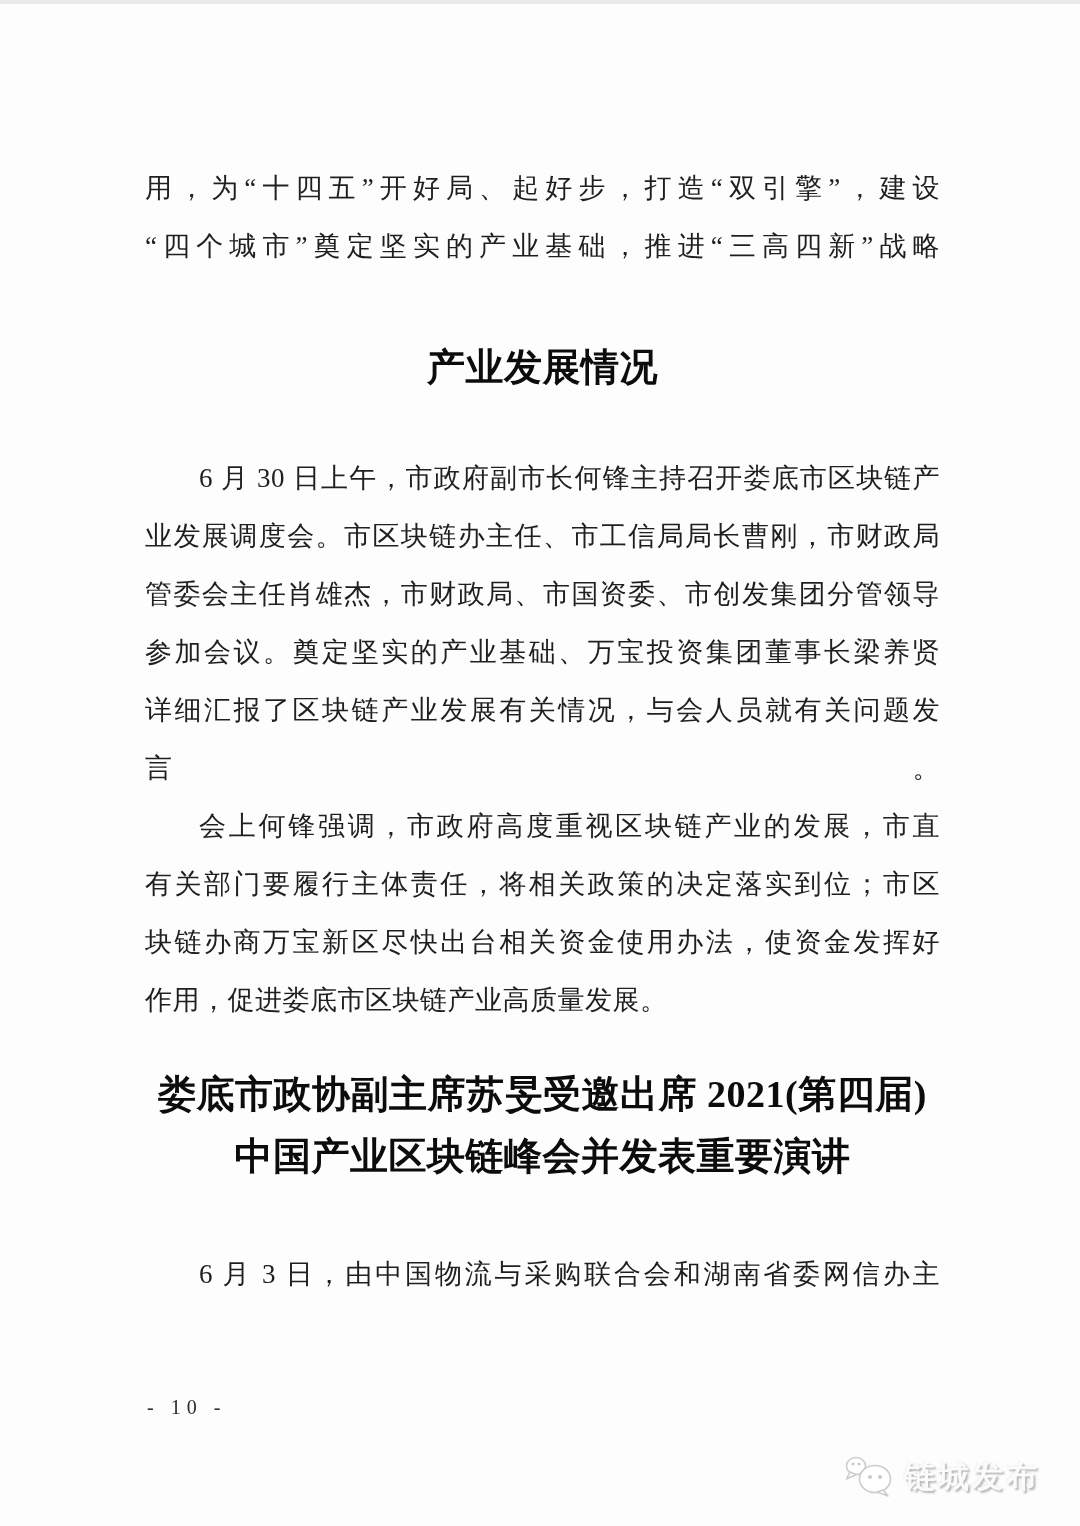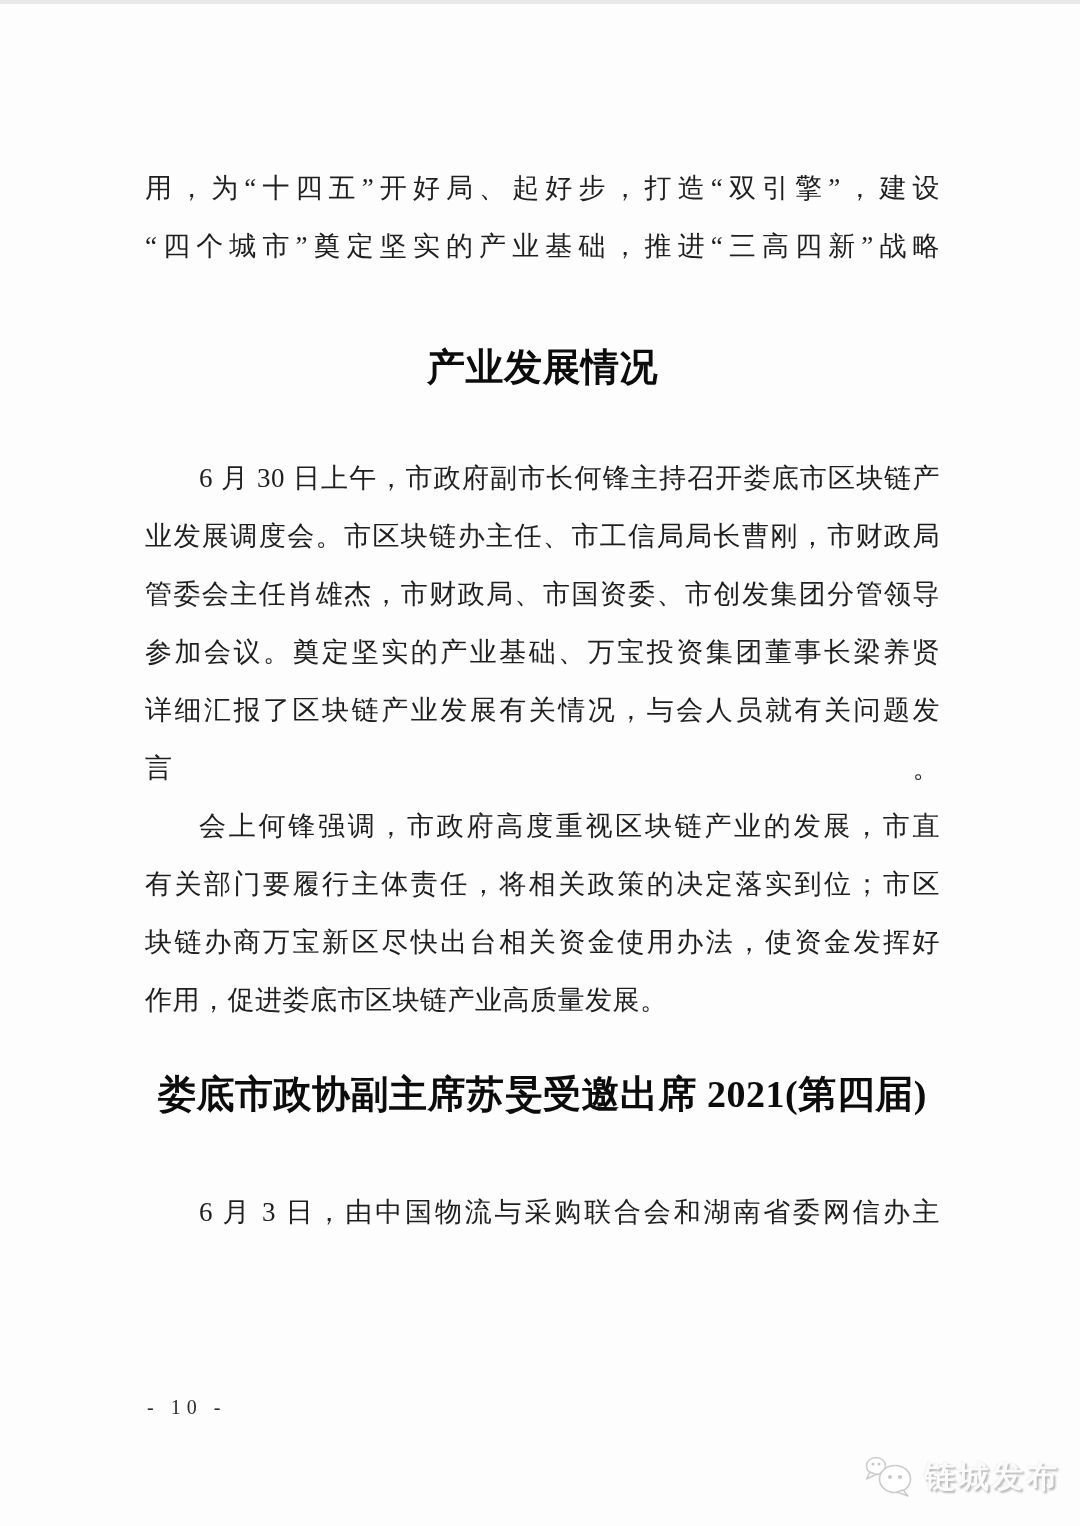--- a/index.html
+++ b/index.html
@@ -41,21 +41,21 @@
   .para-2{ margin-top:0; }
   .heading-2{ margin-top:34px; }
   .para-3{ margin-top:58px; }
   .pagenum{
     position:absolute;left:147px;top:1388px;
     font-size:20px;line-height:30px;
     letter-spacing:6px;
     color:#2b2b2b;
   }
   .watermark{
-    position:absolute;right:20px;top:1448px;
+    position:absolute;right:40px;top:1448px;
     display:flex;align-items:center;gap:8px;
     user-select:none;
   }
   .watermark .wm-label{
     font-family:"Liberation Sans","DejaVu Sans",sans-serif;
     font-size:31px;
     font-weight:bold;
     letter-spacing:3px;
     color:#fbfbfb;
     text-shadow:2px 2px 2px #b9b9b9, -1px -1px 1px #f3f3f3;
@@ -86,20 +86,21 @@
 
     <div class="para para-2">
       <div class="line just indent">会上何锋强调，市政府高度重视区块链产业的发展，市直</div>
       <div class="line just">有关部门要履行主体责任，将相关政策的决定落实到位；市区</div>
       <div class="line just">块链办商万宝新区尽快出台相关资金使用办法，使资金发挥好</div>
       <div class="line">作用，促进娄底市区块链产业高质量发展。</div>
     </div>
 
     <div class="heading heading-2">
       <div class="hline">娄底市政协副主席苏旻受邀出席 2021(第四届)</div>
+      <div class="hline">中国产业区块链峰会并发表重要演讲</div>
     </div>
 
     <div class="para para-3">
       <div class="line just indent">6 月 3 日，由中国物流与采购联合会和湖南省委网信办主</div>
     </div>
 
   </div>
 
   <div class="pagenum">- 10 -</div>
 

